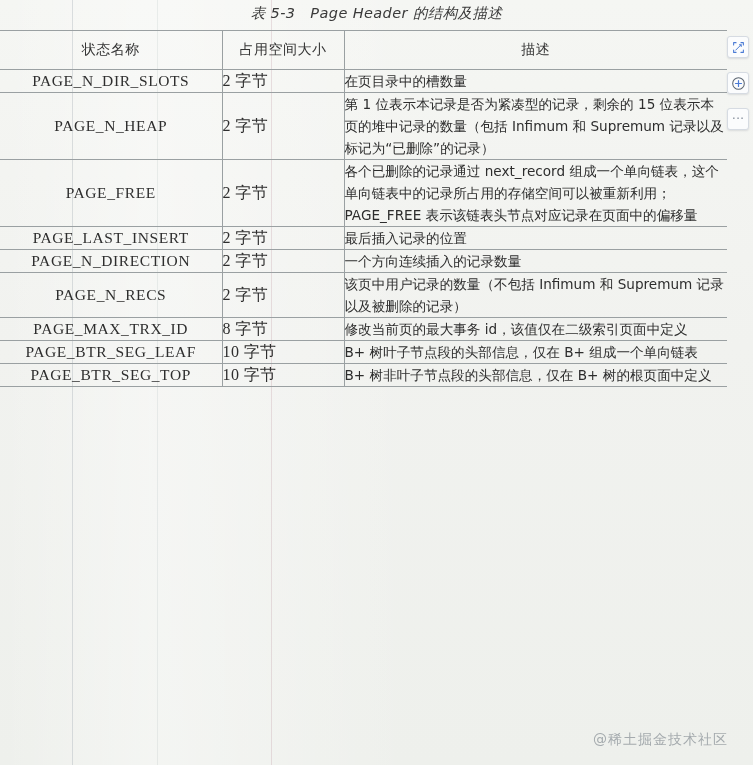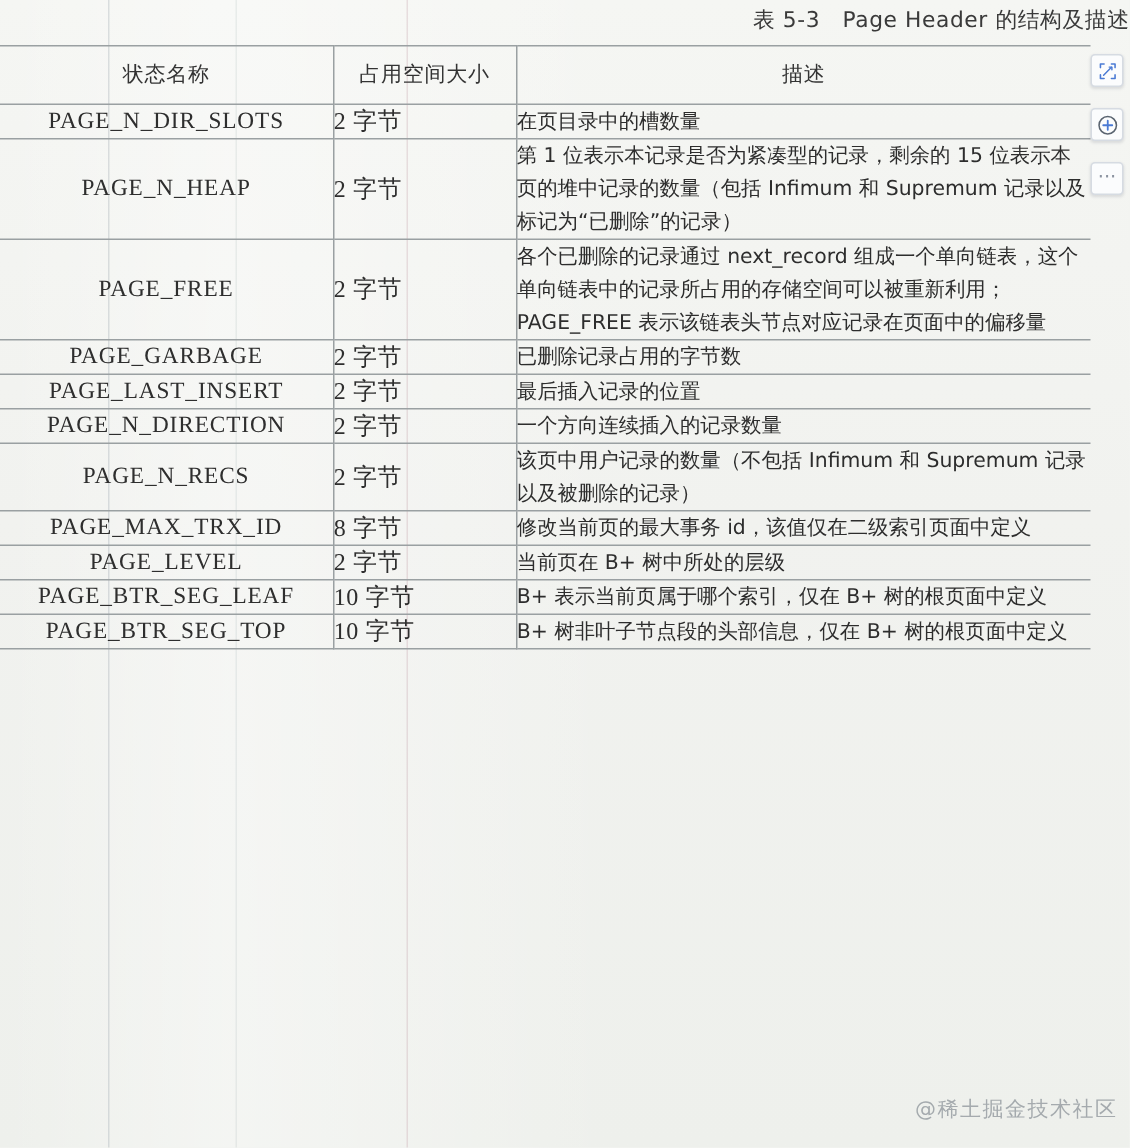--- a/index.html
+++ b/index.html
@@ -38,25 +38,26 @@
   .crease.c1 { left: 72px; }
   .crease.c2 { left: 271px; background: rgba(190,150,160,0.28); }
   .crease.c3 { left: 157px; background: rgba(160,180,180,0.18); }
 
   
   #caption {
     position: absolute;
     top: 4px;
     left: 0;
     right: 0;
-    text-align: right;
+    text-align: center;
     font-family: "DejaVu Sans", "Liberation Sans", sans-serif;
     font-size: 14.5px;
     letter-spacing: 0.4px;
     color: #3a3a3a;
+    font-style: italic;
   }
 
   
   #tbl-wrap {
     position: absolute;
     top: 30px;
     left: 0;
     width: 727px;
     height: 728px;
   }
@@ -149,21 +150,21 @@
     display: block;
     font-family: "DejaVu Sans", "Liberation Sans", sans-serif;
     font-size: 13px;
     line-height: 8px;
     color: #8b93a0;
   }
 
   
   #watermark {
     position: absolute;
-    right: 8px;
+    right: 25px;
     bottom: 16px;
     font-family: "DejaVu Sans", "Liberation Sans", sans-serif;
     font-size: 14px;
     letter-spacing: 1px;
     color: rgba(120,128,136,0.62);
     user-select: none;
     pointer-events: none;
     white-space: nowrap;
     text-align: center;
   }
@@ -204,53 +205,43 @@
             <td class="name">PAGE_N_HEAP</td>
             <td class="size">2 字节</td>
             <td class="desc">第 1 位表示本记录是否为紧凑型的记录，剩余的 15 位表示本页的堆中记录的数量（包括 Infimum 和 Supremum 记录以及标记为“已删除”的记录）</td>
           </tr>
           <tr>
             <td class="name">PAGE_FREE</td>
             <td class="size">2 字节</td>
             <td class="desc">各个已删除的记录通过 next_record 组成一个单向链表，这个单向链表中的记录所占用的存储空间可以被重新利用；PAGE_FREE 表示该链表头节点对应记录在页面中的偏移量</td>
           </tr>
           <tr>
-            <td class="name">PAGE_GARBAGE</td>
-            <td class="size">2 字节</td>
-            <td class="desc">已删除记录占用的字节数</td>
-          </tr>
-          <tr>
             <td class="name">PAGE_LAST_INSERT</td>
             <td class="size">2 字节</td>
             <td class="desc">最后插入记录的位置</td>
           </tr>
           <tr>
             <td class="name">PAGE_N_DIRECTION</td>
             <td class="size">2 字节</td>
             <td class="desc">一个方向连续插入的记录数量</td>
           </tr>
           <tr>
             <td class="name">PAGE_N_RECS</td>
             <td class="size">2 字节</td>
             <td class="desc">该页中用户记录的数量（不包括 Infimum 和 Supremum 记录以及被删除的记录）</td>
           </tr>
           <tr>
             <td class="name">PAGE_MAX_TRX_ID</td>
             <td class="size">8 字节</td>
             <td class="desc">修改当前页的最大事务 id，该值仅在二级索引页面中定义</td>
           </tr>
           <tr>
-            <td class="name">PAGE_LEVEL</td>
-            <td class="size">2 字节</td>
-            <td class="desc">当前页在 B+ 树中所处的层级</td>
-          </tr>
-          <tr>
             <td class="name">PAGE_BTR_SEG_LEAF</td>
             <td class="size">10 字节</td>
-            <td class="desc">B+ 表示当前页属于哪个索引，仅在 B+ 树的根页面中定义</td>
+            <td class="desc">B+ 树叶子节点段的头部信息，仅在 B+ 组成一个单向链表</td>
           </tr>
           <tr>
             <td class="name">PAGE_BTR_SEG_TOP</td>
             <td class="size">10 字节</td>
             <td class="desc">B+ 树非叶子节点段的头部信息，仅在 B+ 树的根页面中定义</td>
           </tr>
         </tbody>
     </table>
   </div>
 

